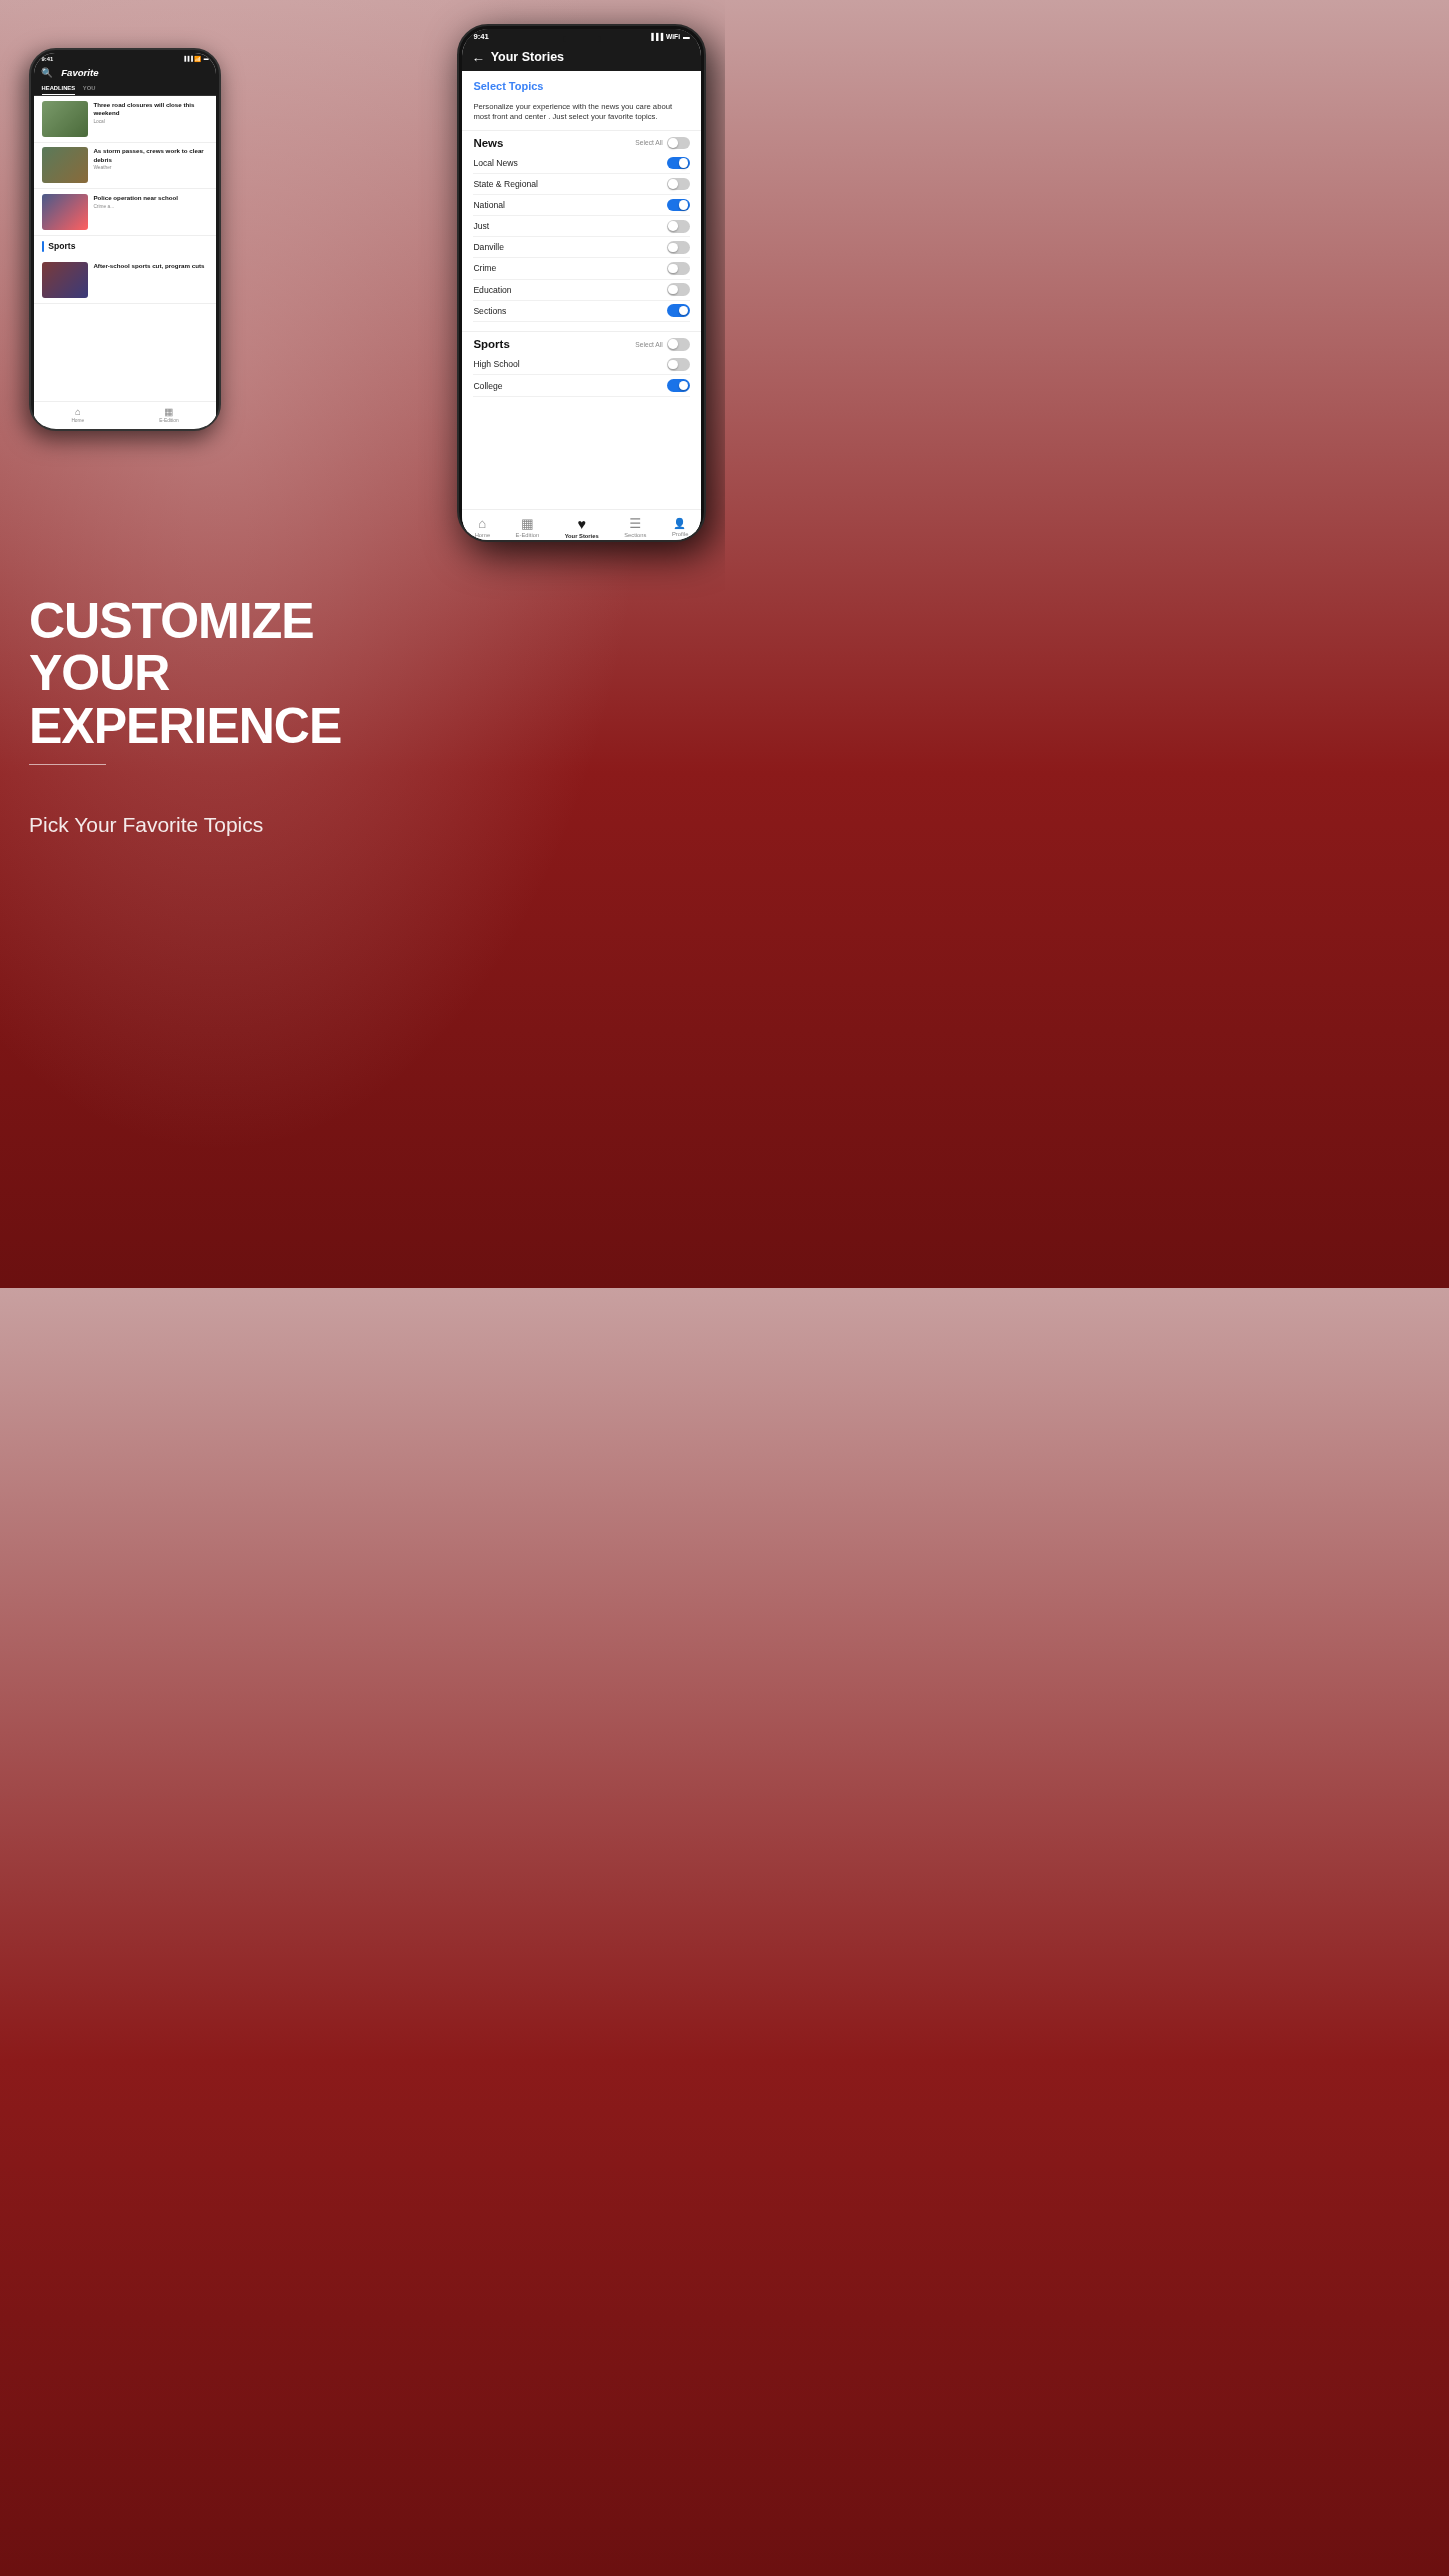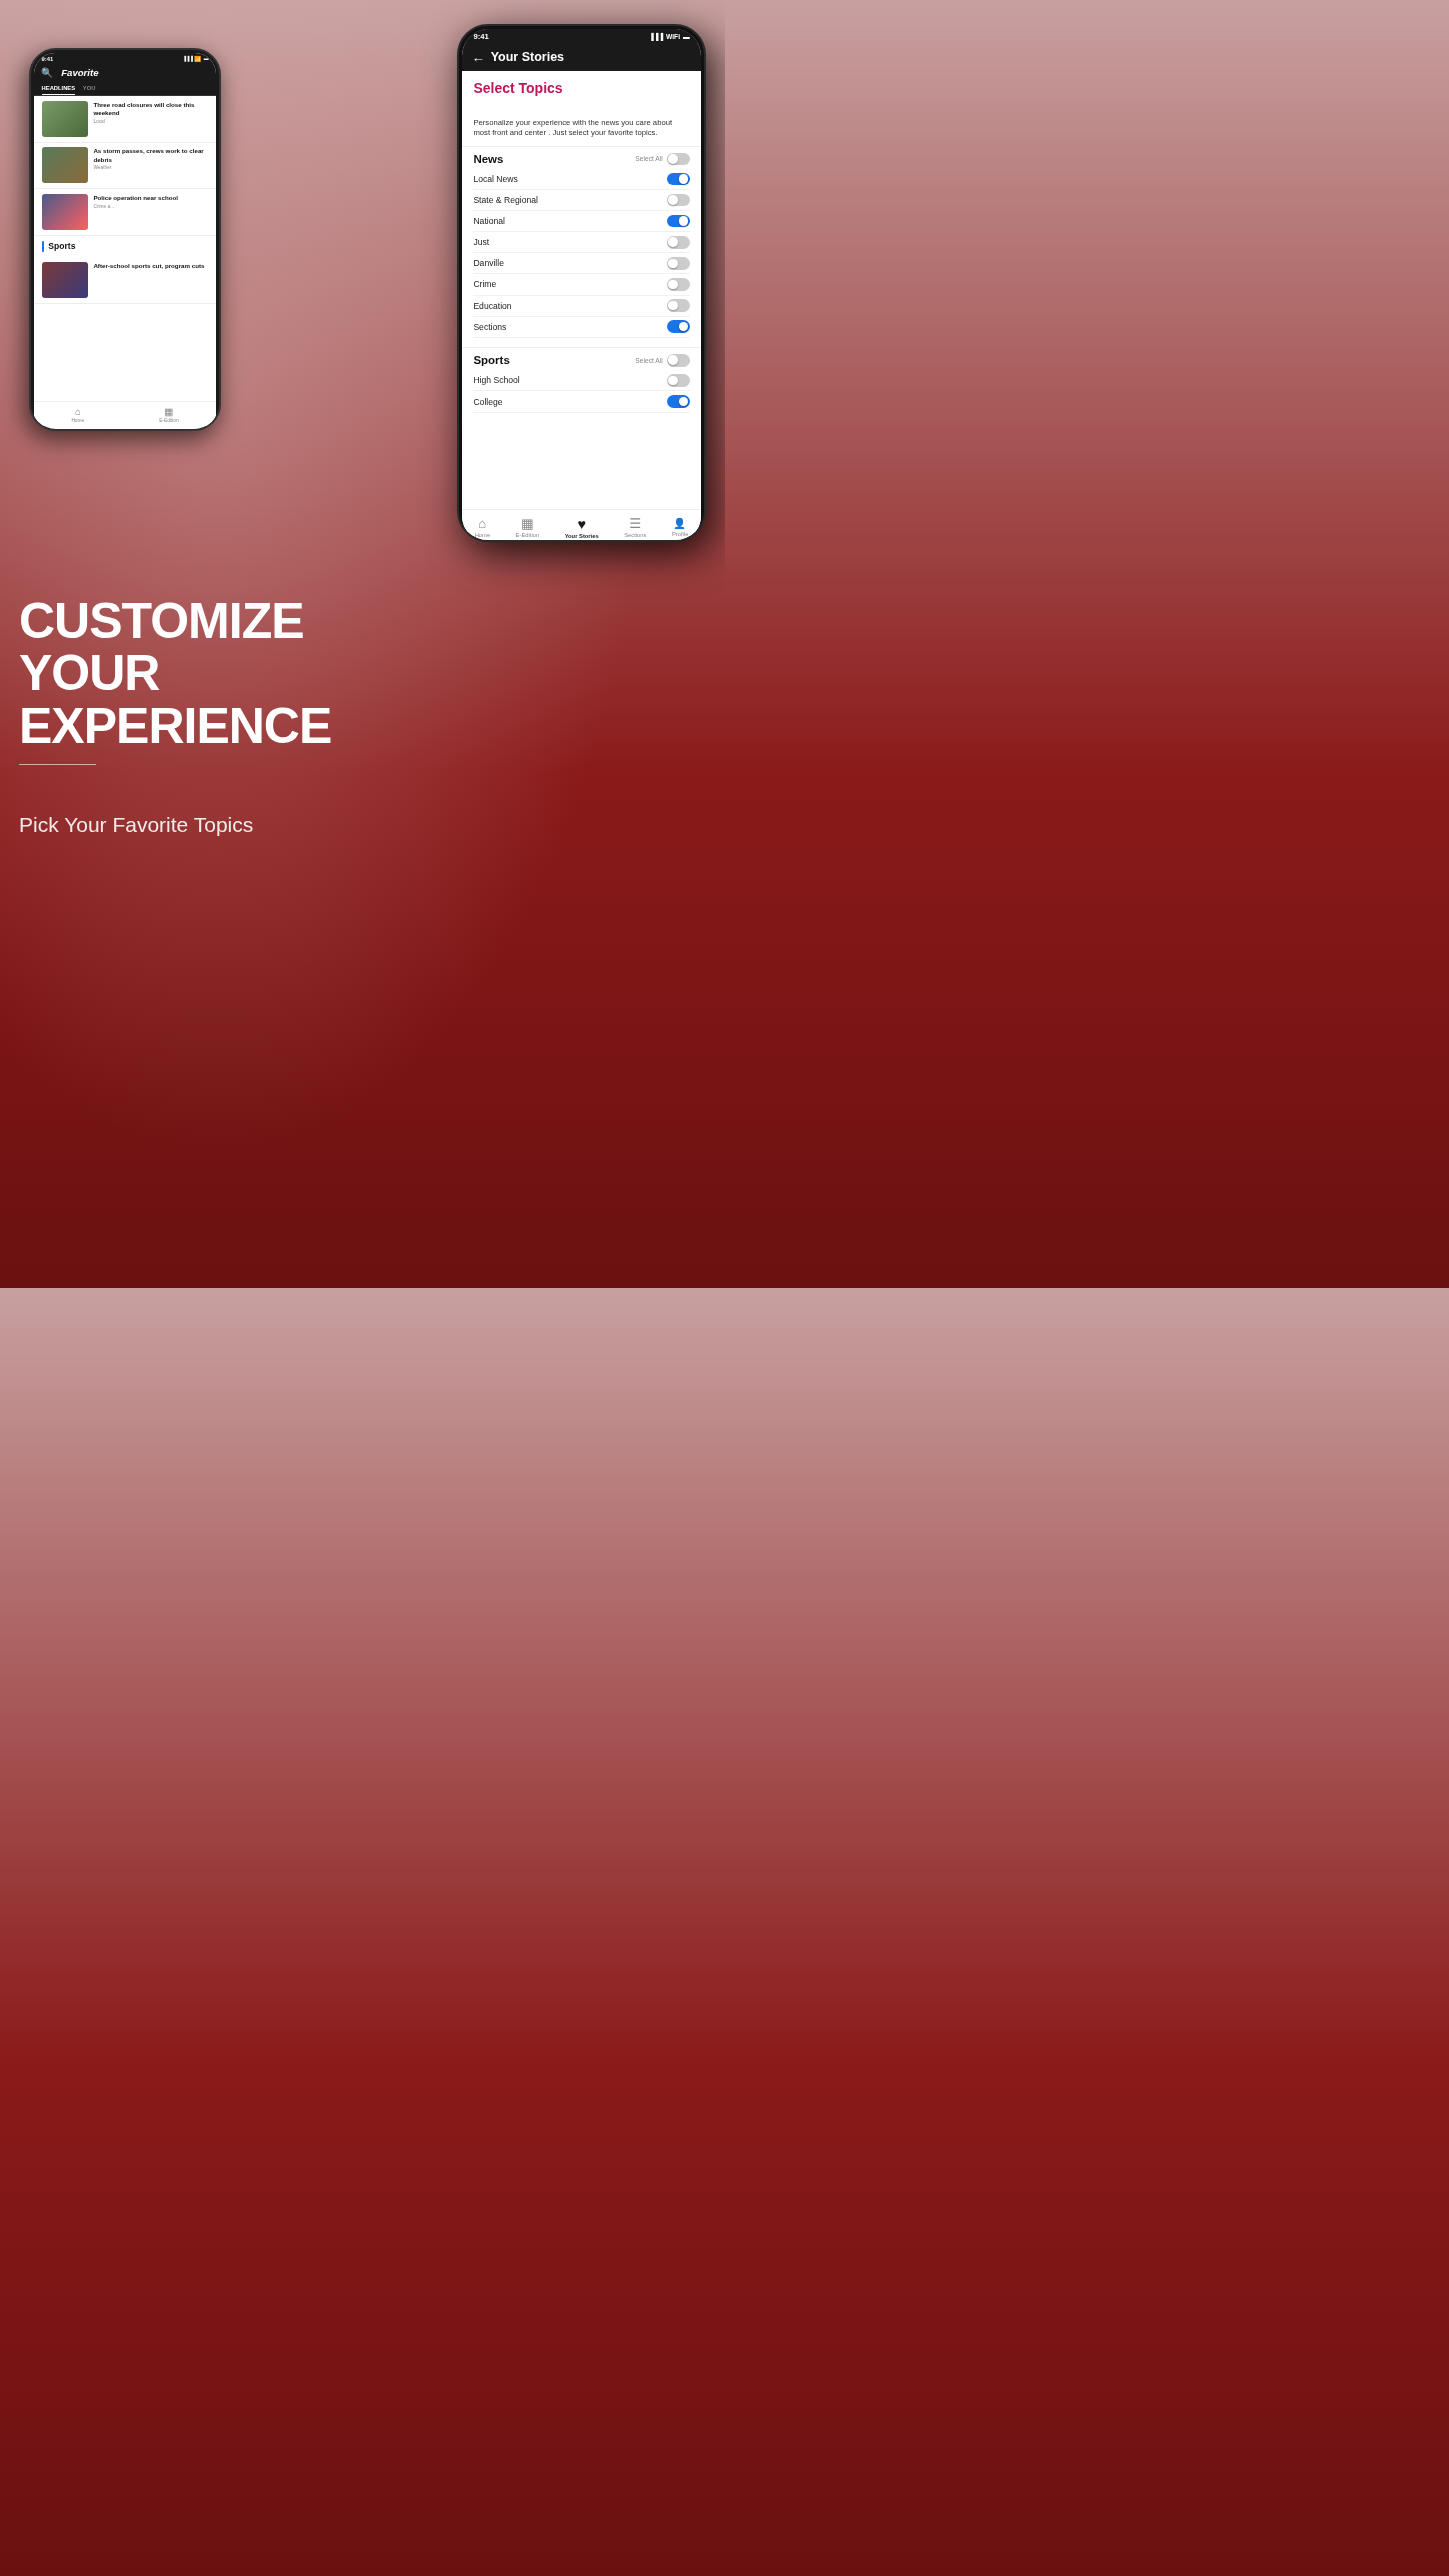--- a/index.html
+++ b/index.html
@@ -126,24 +126,24 @@
       overflow: hidden;
       background: #fff;
     }
 
     
     .select-topics-section {
       padding: 9.6px 11.5px 7.7px;
     }
 
     .select-topics-title {
-      font-size: 14px;
+      font-size: 11px;
       font-weight: 700;
-      color: #be185d;
-      margin-bottom: 22px;
+      color: #3b82f6;
+      margin-bottom: 10px;
     }
 
     .select-topics-desc {
       font-size: 7.7px;
       color: #333;
       line-height: 1.3;
     }
 
     
     .category-section {
@@ -388,21 +388,21 @@
     }
 
     
     .img-road { background: linear-gradient(135deg, #7a9a6a, #4a6a3a); }
     .img-tree { background: linear-gradient(135deg, #5a7a5a, #8a6a3a); }
     .img-police { background: linear-gradient(135deg, #4a5a8a, #ff6060); }
     .img-football { background: linear-gradient(135deg, #7a3a3a, #3a3a7a); }
 
     
     .bottom-text-area {
-      padding: 29px 19px 19px;
+      padding: 29px 29px 19px;
       text-align: left;
       width: 100%;
       position: relative;
       z-index: 3;
       margin-top: 9.6px;
     }
 
     .customize-text {
       font-size: 50px;
       font-weight: 900;

